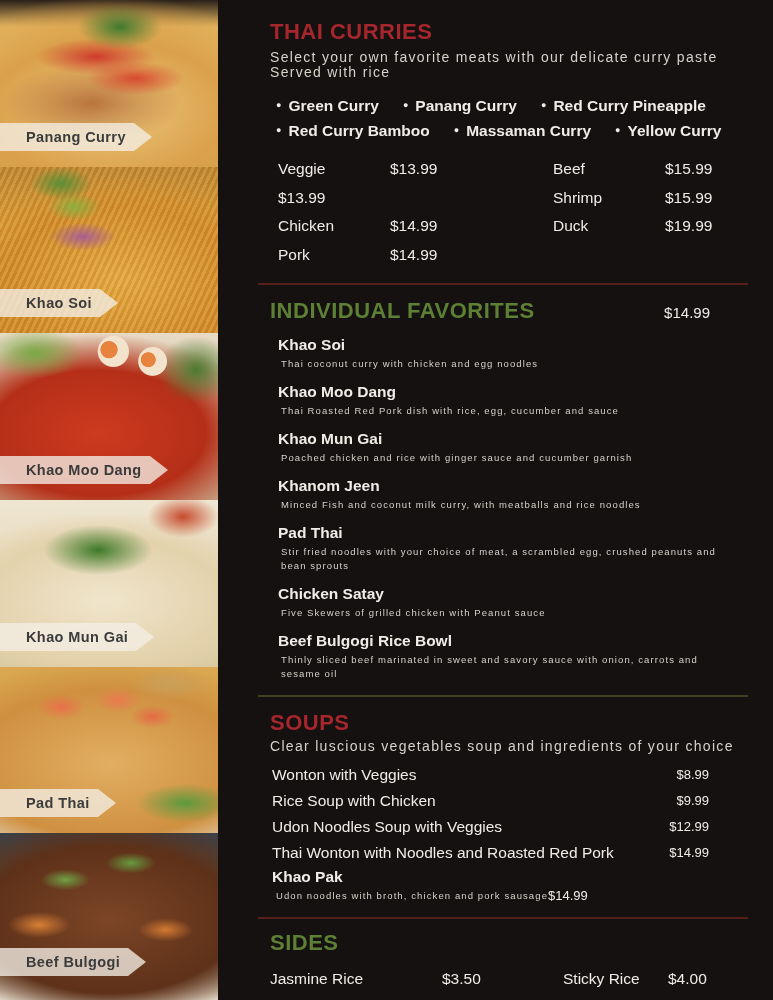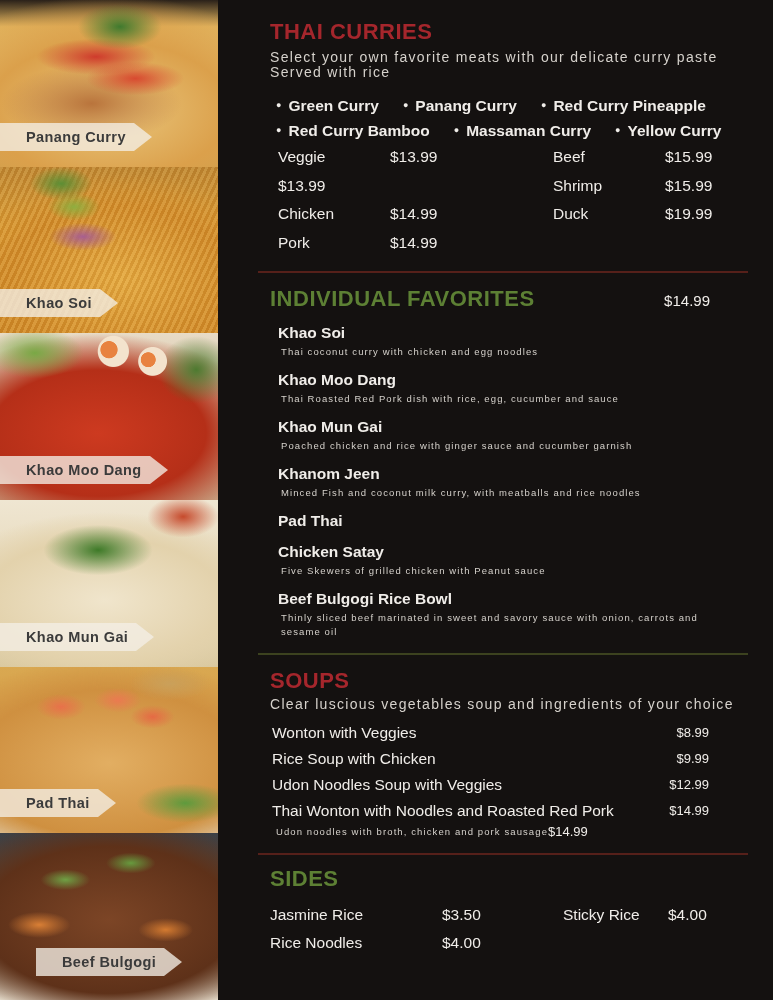--- a/index.html
+++ b/index.html
@@ -9,21 +9,21 @@
     --ribbon-bg:rgba(243,238,230,0.78); --ribbon-text:#3b3b3b;
   }
   html,body{margin:0;padding:0;background:#000;}
   .page{width:773px;height:1000px;background:var(--bg);display:flex;overflow:hidden;
         font-family:"Liberation Sans", sans-serif;color:var(--text);}
 
   
   .photo-strip{width:218px;display:flex;flex-direction:column;flex:0 0 218px;}
   .photo{position:relative;flex:1;overflow:hidden;}
   .ribbon{position:absolute;left:0;bottom:16px;display:flex;align-items:stretch;}
-  .photo:nth-child(6) .ribbon{bottom:24px;padding-left:36px;}
+  .photo:nth-child(6) .ribbon{bottom:24px;}
   .ribbon .band{background:var(--ribbon-bg);color:var(--ribbon-text);font-size:14.5px;
         font-weight:600;letter-spacing:.4px;padding:6px 8px 6px 26px;white-space:nowrap;}
   .ribbon .tip{width:0;height:0;border-top:14px solid transparent;border-bottom:14px solid transparent;
         border-left:18px solid var(--ribbon-bg);}
   .p1{background:
       radial-gradient(ellipse 60px 32px at 55% 16%, #3f7a2e 0%, rgba(63,122,46,0) 70%),
       radial-gradient(ellipse 85px 26px at 44% 34%, #cf3b2c 0%, rgba(207,59,44,0) 70%),
       radial-gradient(ellipse 70px 24px at 62% 47%, #d84a30 0%, rgba(216,74,48,0) 70%),
       radial-gradient(ellipse 120px 52px at 42% 62%, #b9743c 0%, rgba(185,116,60,0) 75%),
       radial-gradient(ellipse 200px 115px at 50% 66%, #eac87e 0%, #dba04b 60%, rgba(219,160,75,0) 100%),
@@ -71,21 +71,21 @@
   .h-red{color:var(--red);} .h-green{color:var(--green);}
   .sub{font-size:14px;letter-spacing:1.3px;color:var(--muted);line-height:15px;margin:6px 0 0;}
   .divider{border:0;height:2px;margin:14px 0 0 -12px;}
   .div-red{background:var(--div-red);} .div-green{background:var(--div-green);}
 
   .bullets{margin-top:13px;padding-left:6px;}
   .bullet-row{display:flex;gap:24px;line-height:25px;}
   .bullet-item{font-weight:700;font-size:15.5px;display:flex;align-items:center;gap:7px;white-space:nowrap;}
   .dot{font-size:9px;line-height:1;}
 
-  .price-grid{display:flex;padding-left:8px;}
+  .price-grid{display:flex;margin-top:12px;padding-left:8px;}
   .price-col.left{width:275px;} .price-col.right{flex:1;}
   .price-row{display:flex;line-height:28.5px;font-size:15.5px;}
   .price-row .pname{width:112px;}
 
   .sec-head-row{display:flex;justify-content:space-between;align-items:baseline;margin-top:14px;}
   .head-price{font-size:15px;margin-right:38px;}
   .fav-list{margin-top:12px;padding-left:8px;}
   .fav-item{margin-bottom:11px;}
   .fav-name{font-size:15.5px;font-weight:700;line-height:20px;}
   .fav-desc{font-size:9.5px;letter-spacing:1.1px;color:var(--muted);line-height:14px;margin-top:2px;
@@ -240,20 +240,21 @@
           <div class="fav-item">
             <div class="fav-name">Khao Mun Gai</div>
             <div class="fav-desc">Poached chicken and rice with ginger sauce and cucumber garnish</div>
           </div>
           <div class="fav-item">
             <div class="fav-name">Khanom Jeen</div>
             <div class="fav-desc">Minced Fish and coconut milk curry, with meatballs and rice noodles</div>
           </div>
           <div class="fav-item">
             <div class="fav-name">Pad Thai</div>
+            <div class="fav-desc">Stir fried noodles with your choice of meat, a scrambled egg, crushed peanuts and bean sprouts</div>
           </div>
           <div class="fav-item">
             <div class="fav-name">Chicken Satay</div>
             <div class="fav-desc">Five Skewers of grilled chicken with Peanut sauce</div>
           </div>
           <div class="fav-item">
             <div class="fav-name">Beef Bulgogi Rice Bowl</div>
             <div class="fav-desc">Thinly sliced beef marinated in sweet and savory sauce with onion, carrots and sesame oil</div>
           </div>
         </div>
@@ -274,20 +275,21 @@
           </div>
           <div class="soup-row">
             <span>Udon Noodles Soup with Veggies</span>
             <span class="price">$12.99</span>
           </div>
           <div class="soup-row">
             <span>Thai Wonton with Noodles and Roasted Red Pork</span>
             <span class="price">$14.99</span>
           </div>
           <div>
+            <div class="soup-bold-name">Khao Pak</div>
             <div class="soup-desc-row">
               <span class="desc">Udon noodles with broth, chicken and pork sausage</span>
               <span class="price">$14.99</span>
             </div>
           </div>
         </div>
       <hr class="divider div-red">
     </section>
 
     <section>

